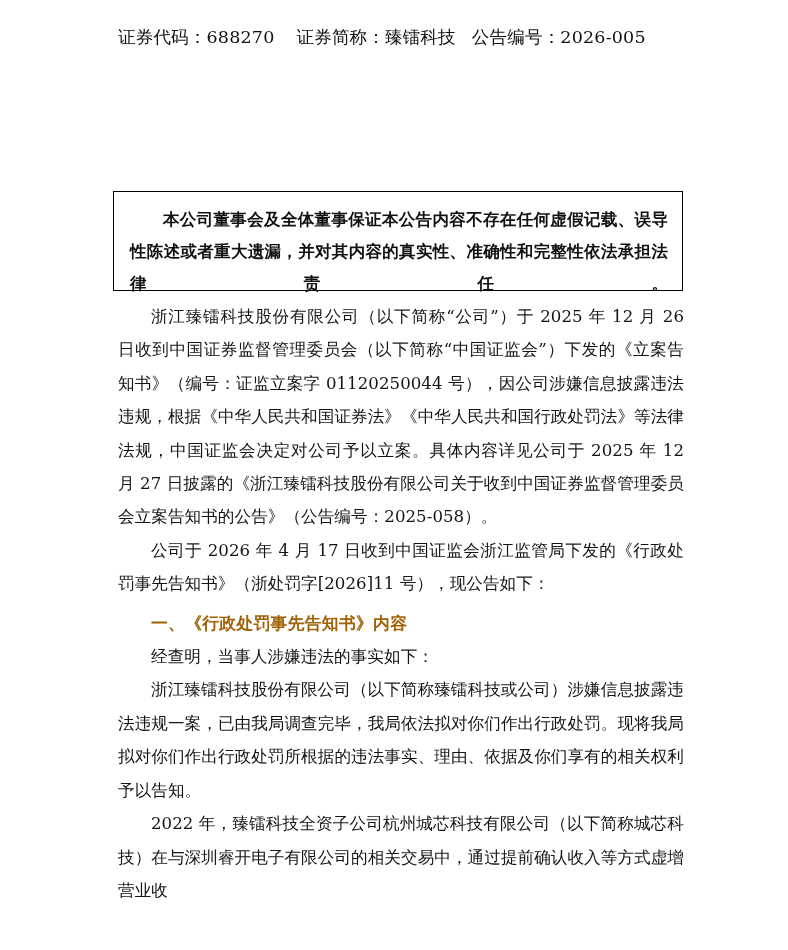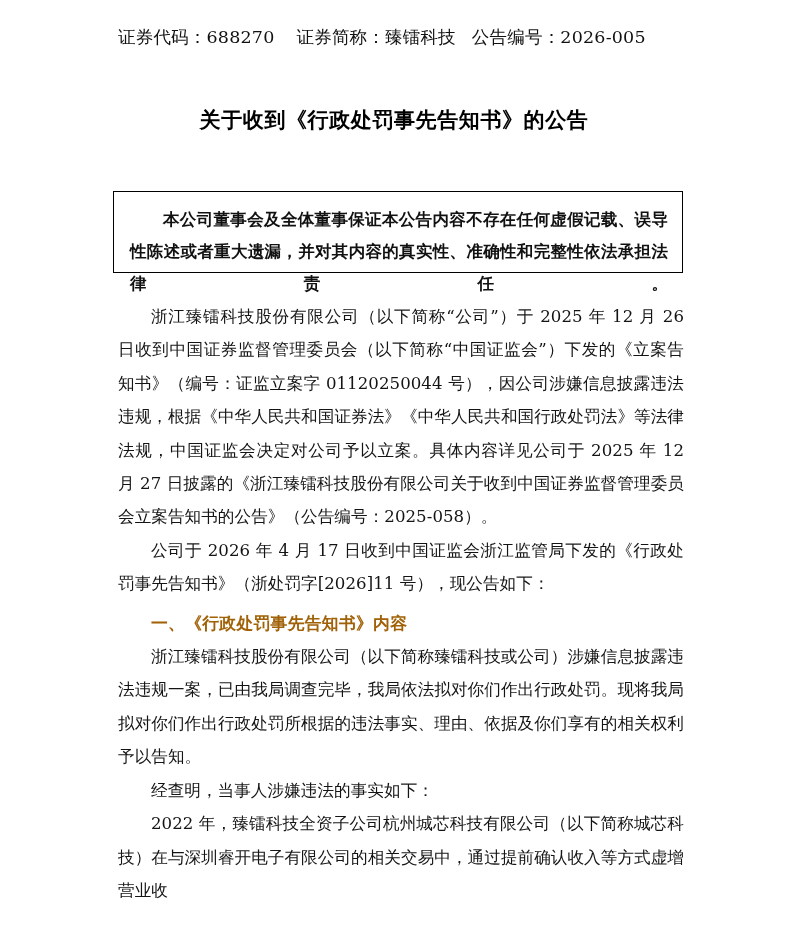--- a/index.html
+++ b/index.html
@@ -54,21 +54,21 @@
     letter-spacing: 0.6px;
     color: #000;
   }
 
   
   .disclaimer-box {
     position: absolute;
     left: 113px;
     top: 191px;
     width: 570px;
-    height: 82px;
+    height: 100px;
     box-sizing: border-box;
     border: 1.3px solid #000;
     padding: 12px 14px 0 16px;
   }
   .disclaimer-text {
     font-size: 16.5px;
     font-weight: bold;
     line-height: 32px;
     text-align: justify;
     text-align-last: justify;
@@ -107,30 +107,29 @@
 </head>
 <body>
 
 <div class="page">
 
   <div class="doc-header">
     <span class="seg">证券代码：</span><span class="seg">688270</span><span class="gap-wide"></span><span class="seg">证券简称：</span><span class="seg">臻镭科技</span><span class="gap-narrow"></span><span class="seg">公告编号：</span><span class="seg">2026-005</span>
   </div>
 
   <div class="title-block">
-    <div class="title-line">关于收到《行政处罚事先告知书》的公告</div>
   </div>
 
   <div class="disclaimer-box">
     <div class="disclaimer-text">本公司董事会及全体董事保证本公告内容不存在任何虚假记载、误导性陈述或者重大遗漏，并对其内容的真实性、准确性和完整性依法承担法律责任。</div>
   </div>
 
   <div class="body-area">
     <p class="para">浙江臻镭科技股份有限公司（以下简称“公司”）于 2025 年 12 月 26 日收到中国证券监督管理委员会（以下简称“中国证监会”）下发的《立案告知书》（编号：证监立案字 01120250044 号），因公司涉嫌信息披露违法违规，根据《中华人民共和国证券法》《中华人民共和国行政处罚法》等法律法规，中国证监会决定对公司予以立案。具体内容详见公司于 2025 年 12 月 27 日披露的《浙江臻镭科技股份有限公司关于收到中国证券监督管理委员会立案告知书的公告》（公告编号：2025-058）。</p>
     <p class="para">公司于 2026 年 4 月 17 日收到中国证监会浙江监管局下发的《行政处罚事先告知书》（浙处罚字[2026]11 号），现公告如下：</p>
     <div class="spacer-sm"></div>
     <p class="heading">一、《行政处罚事先告知书》内容</p>
+    <p class="para">经查明，当事人涉嫌违法的事实如下：</p>
     <p class="para">浙江臻镭科技股份有限公司（以下简称臻镭科技或公司）涉嫌信息披露违法违规一案，已由我局调查完毕，我局依法拟对你们作出行政处罚。现将我局拟对你们作出行政处罚所根据的违法事实、理由、依据及你们享有的相关权利予以告知。</p>
-    <p class="para">经查明，当事人涉嫌违法的事实如下：</p>
     <p class="para">2022 年，臻镭科技全资子公司杭州城芯科技有限公司（以下简称城芯科技）在与深圳睿开电子有限公司的相关交易中，通过提前确认收入等方式虚增营业收</p>
   </div>
 
 </div>
 
 </body></html>

